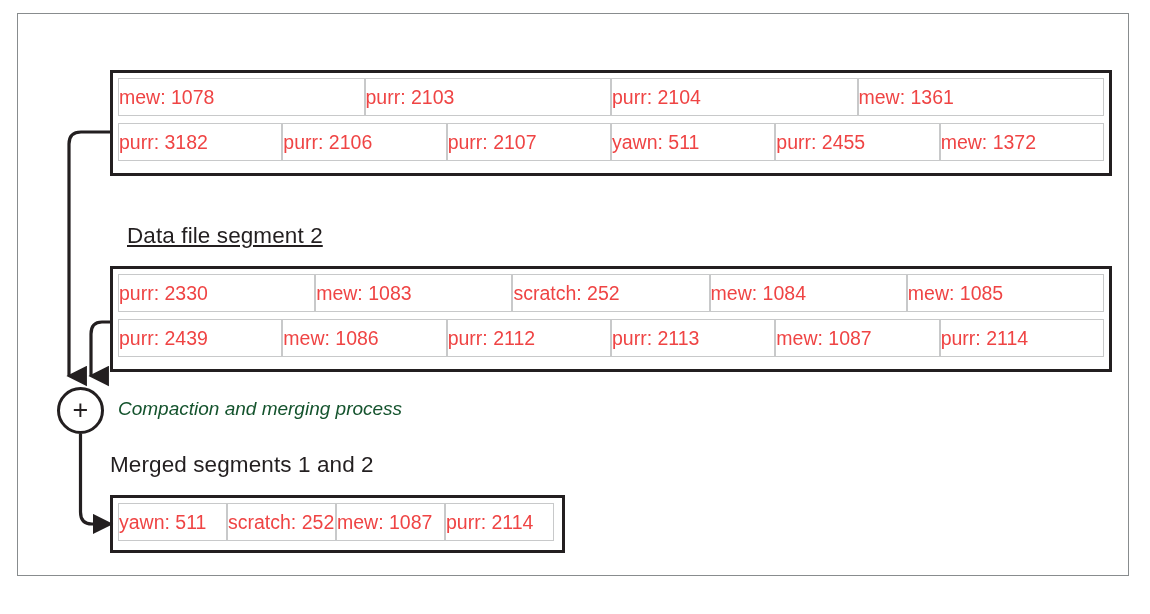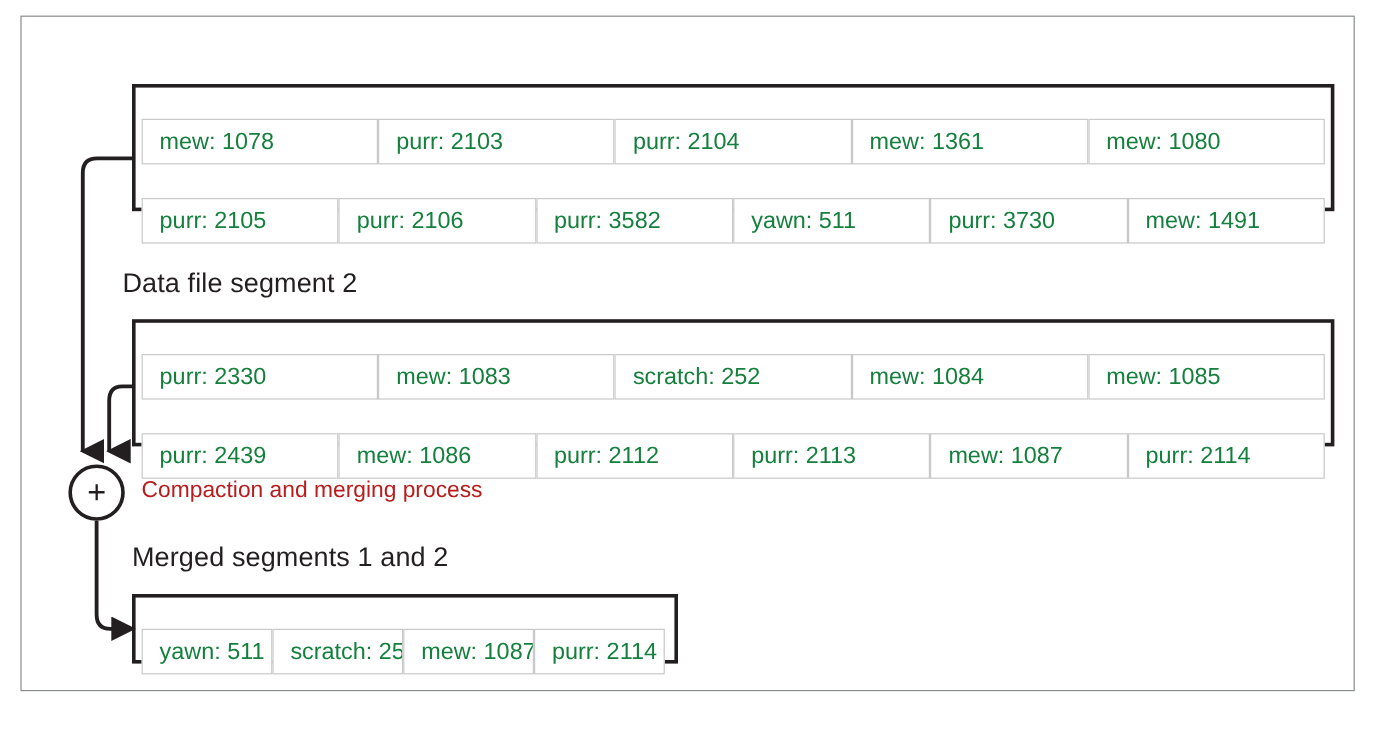--- a/index.html
+++ b/index.html
@@ -51,26 +51,24 @@
   .seg-row + .seg-row {
     margin-top: 7px;
   }
   .cell {
     flex: 1 1 0;
     border: 1px solid #c8c9ca;
     box-sizing: border-box;
     height: 38px;
     line-height: 37px;
     font-size: 19.5px;
-    color: #15803d;
-    padding-left: 14px;
+    color: #ef4444;
     white-space: nowrap;
     overflow: hidden;
     background: #ffffff;
-    margin-top: 21px;
   }
   .cell + .cell {
     border-left: 1px solid #c8c9ca;
   }
 
   
   #merged-box .cell {
     flex: 0 0 109px;
   }
 
@@ -97,21 +95,22 @@
     line-height: 1;
     color: #231f20;
     font-family: "Liberation Sans", sans-serif;
   }
 
   #process-label {
     position: absolute;
     left: 118px;
     top: 398px;
     font-size: 19px;
-    color: #b91c1c;
+    font-style: italic;
+    color: #14532d;
     white-space: nowrap;
   }
 
   #arrow-layer {
     position: absolute;
     left: 0; top: 0;
     width: 1150px;
     height: 614px;
     pointer-events: none;
     z-index: 2;
@@ -141,33 +140,32 @@
     <path d="M 80.5 434 L 80.5 512 Q 80.5 524 92 524 L 103 524" fill="none" stroke="#231f20" stroke-width="3.2" marker-end="url(#arrowhead-right)"></path>
   </svg>
 
 
   <div class="segment-box" id="segment1-box" style="left:110px; top:70px; width:1002px; height:106px;">
     <div class="seg-row">
       <div class="cell">mew: 1078</div>
       <div class="cell">purr: 2103</div>
       <div class="cell">purr: 2104</div>
       <div class="cell">mew: 1361</div>
-      <div class="cell">mew: 1080</div>
-    </div>
-    <div class="seg-row">
-      <div class="cell">purr: 2105</div>
+    </div>
+    <div class="seg-row">
+      <div class="cell">purr: 3182</div>
       <div class="cell">purr: 2106</div>
-      <div class="cell">purr: 3582</div>
+      <div class="cell">purr: 2107</div>
       <div class="cell">yawn: 511</div>
-      <div class="cell">purr: 3730</div>
-      <div class="cell">mew: 1491</div>
-    </div>
-  </div>
-
-  <div class="section-title" style="left:102px; top:223px;">Data file segment 2</div>
+      <div class="cell">purr: 2455</div>
+      <div class="cell">mew: 1372</div>
+    </div>
+  </div>
+
+  <div class="section-title" style="left:127px; top:223px;text-decoration:underline;">Data file segment 2</div>
 
   <div class="segment-box" id="segment2-box" style="left:110px; top:266px; width:1002px; height:106px;">
     <div class="seg-row">
       <div class="cell">purr: 2330</div>
       <div class="cell">mew: 1083</div>
       <div class="cell">scratch: 252</div>
       <div class="cell">mew: 1084</div>
       <div class="cell">mew: 1085</div>
     </div>
     <div class="seg-row">

